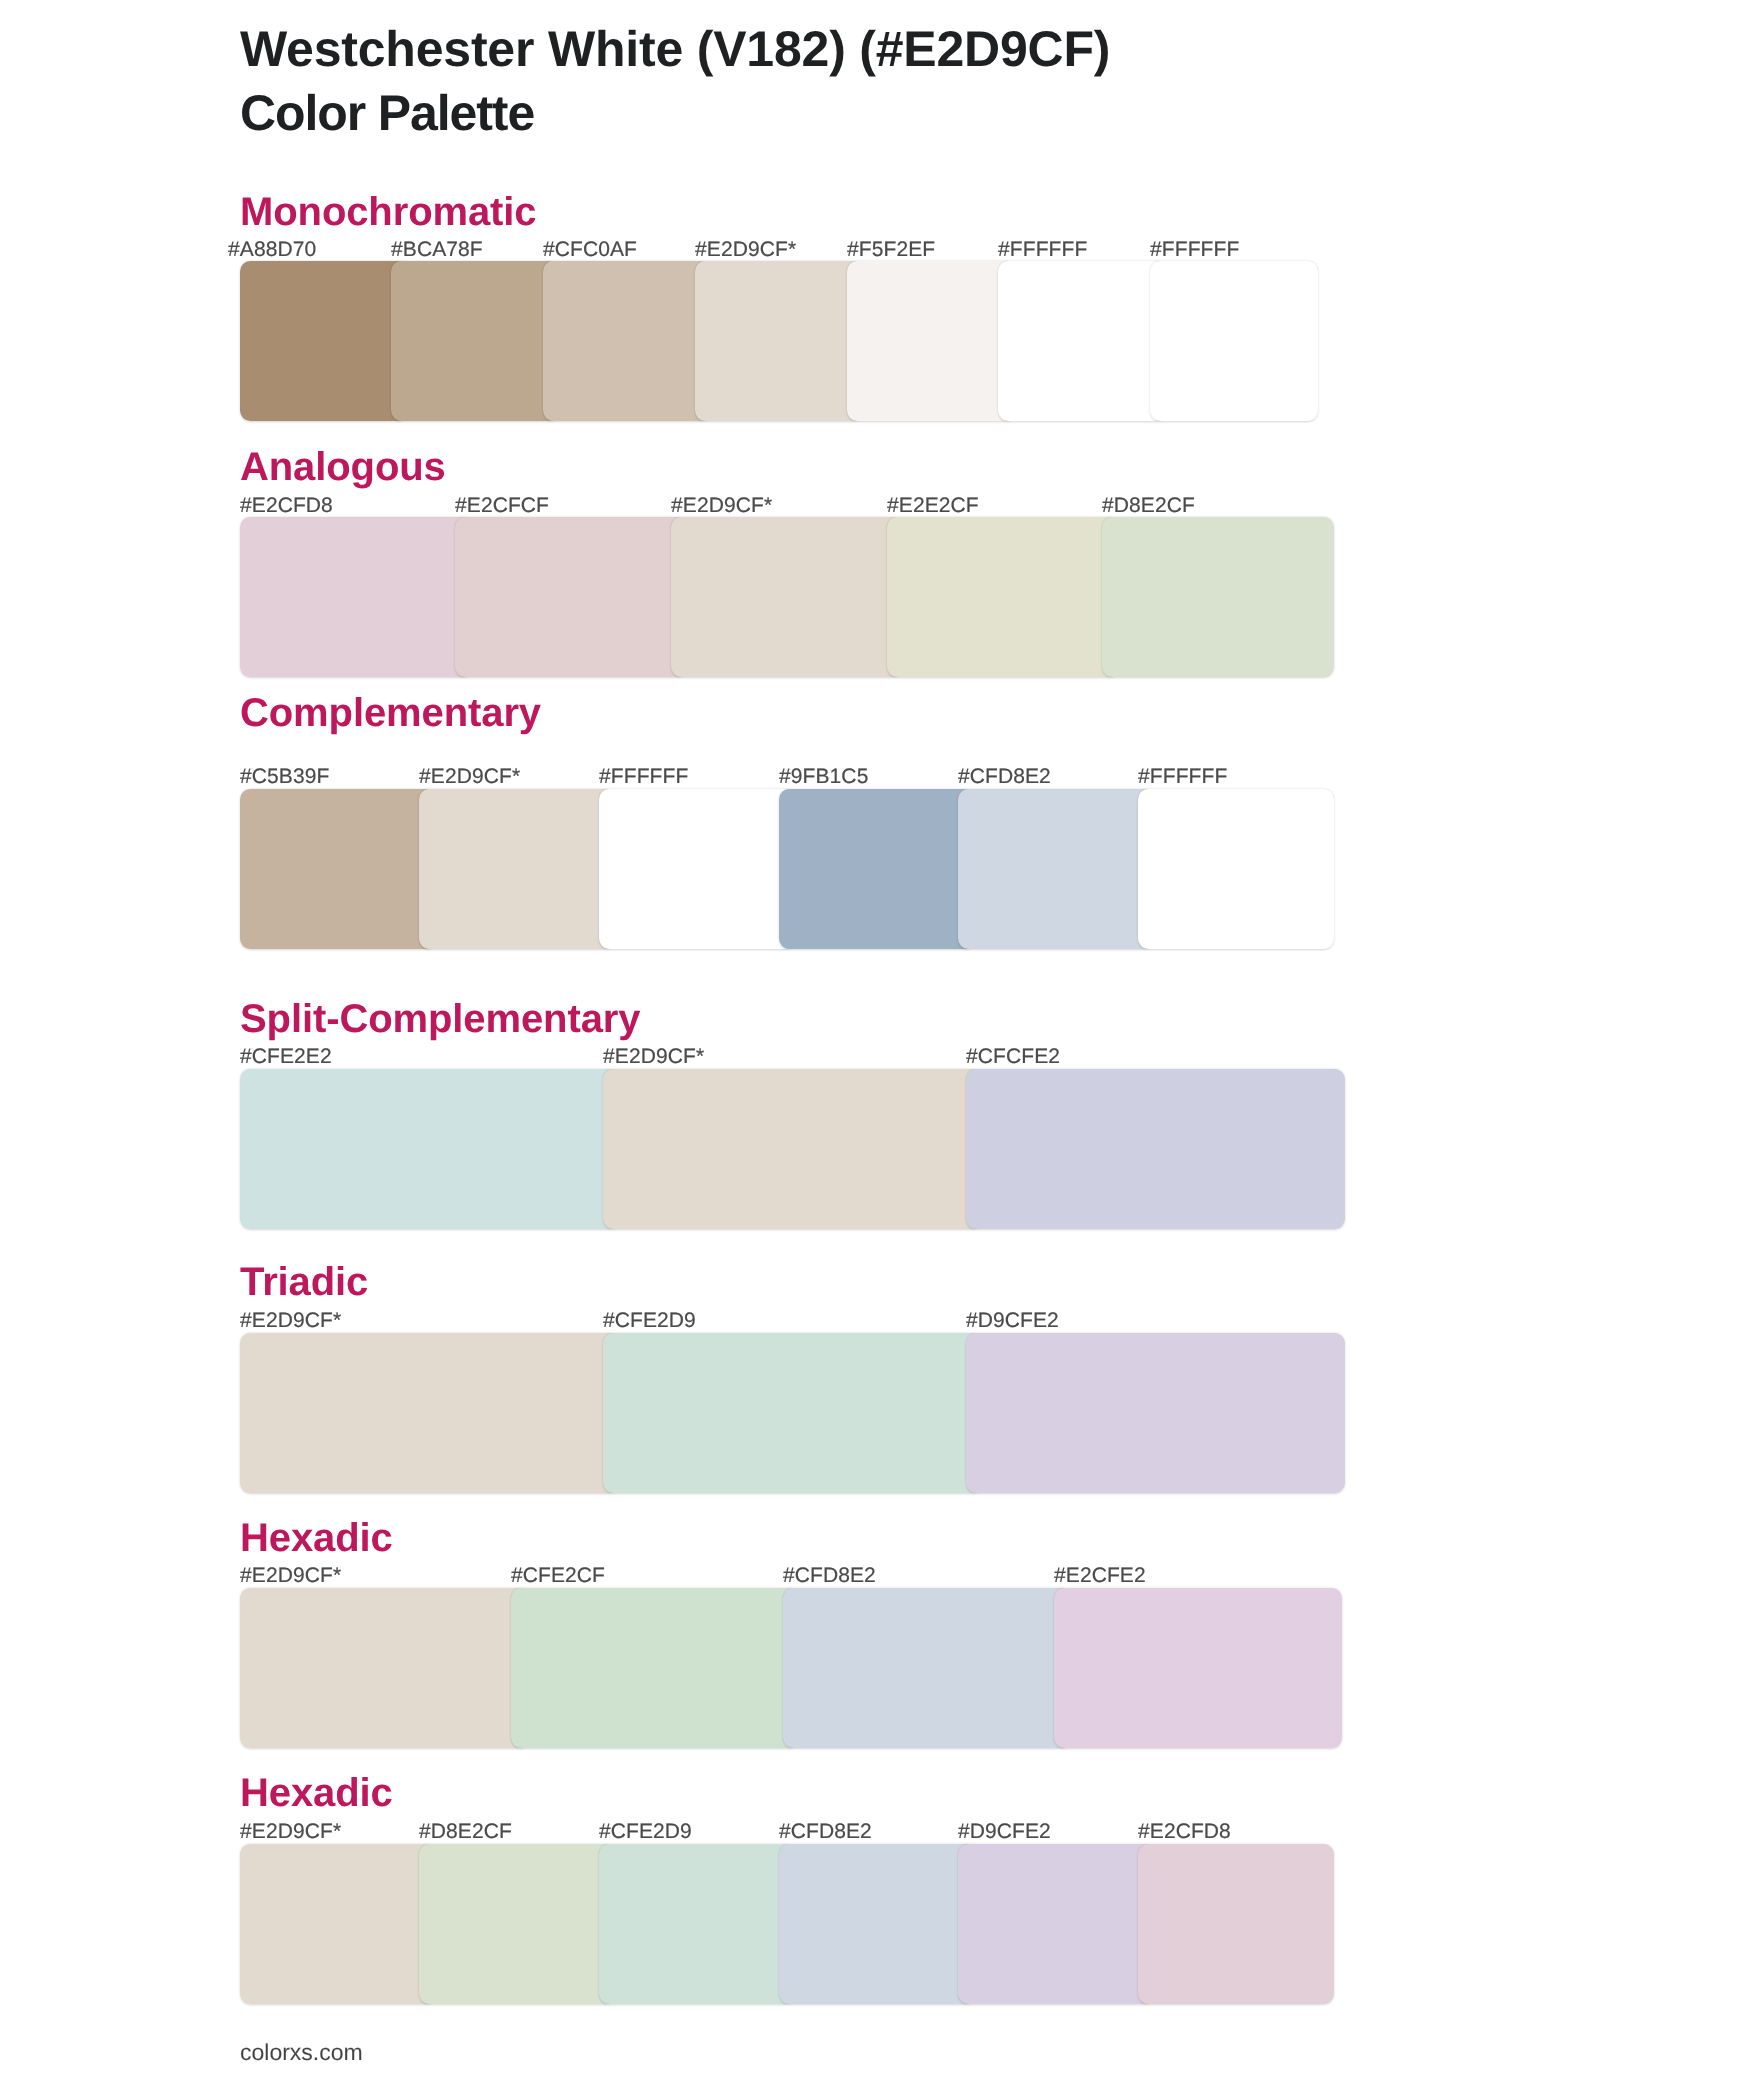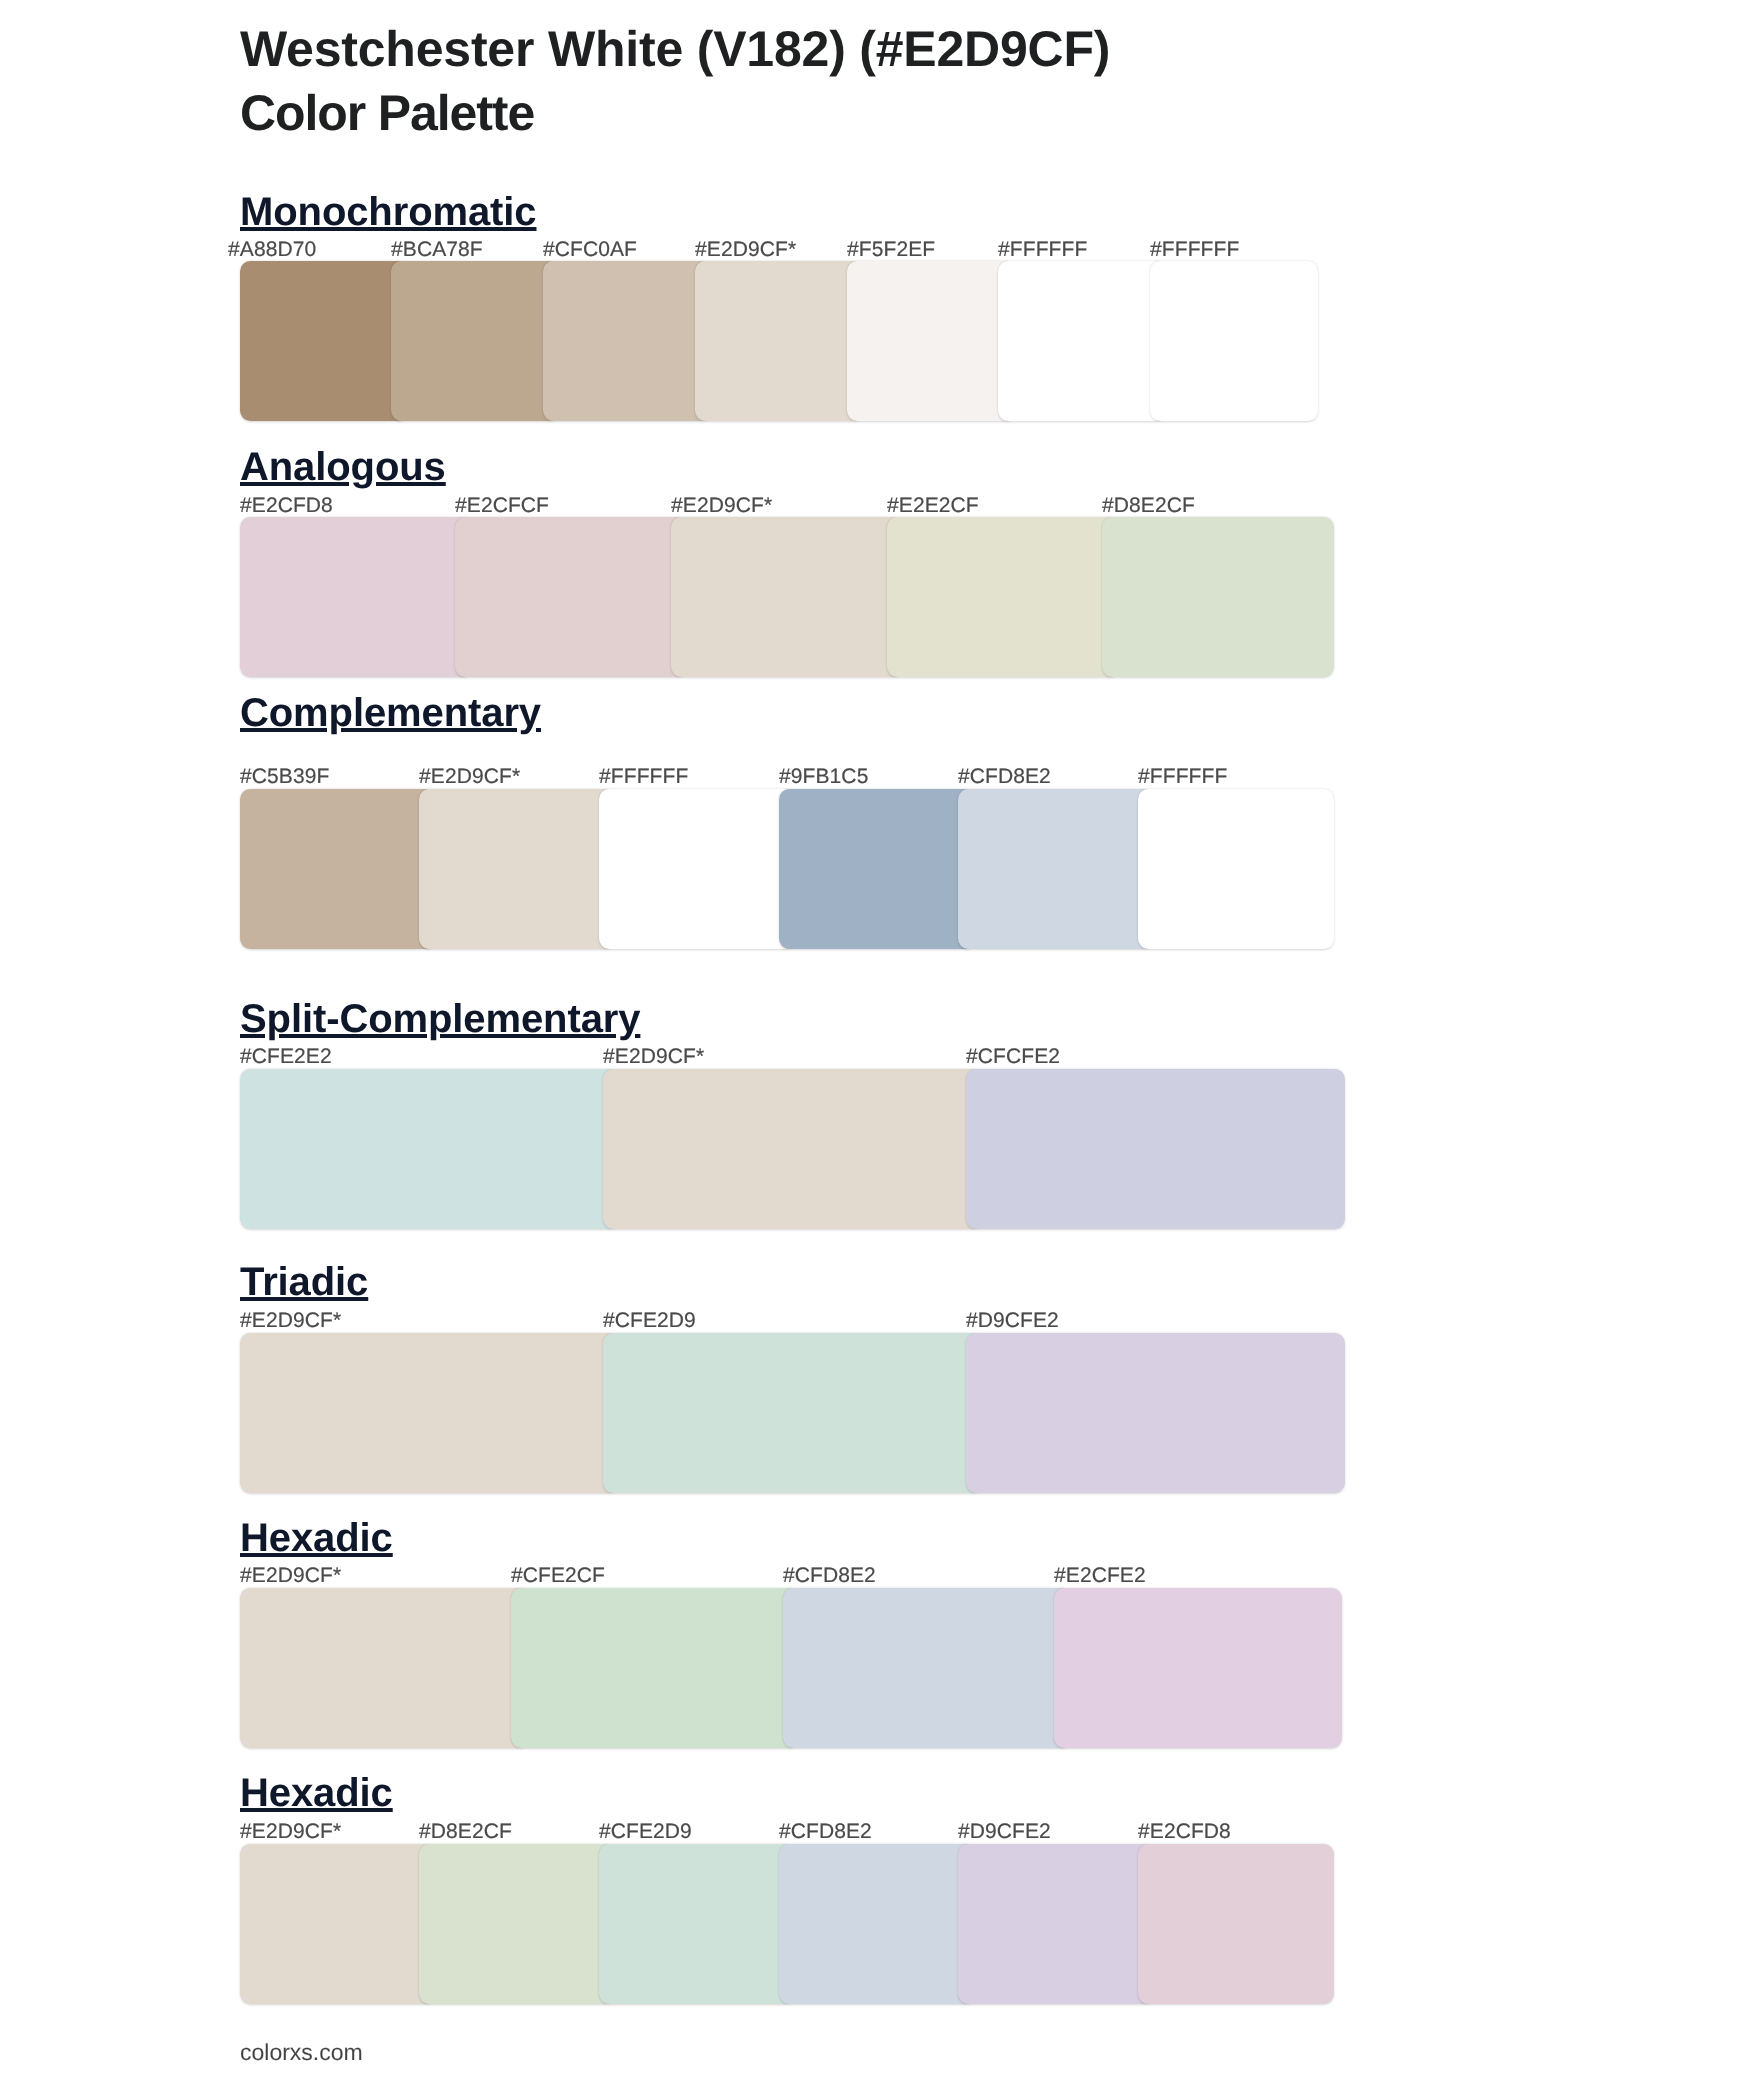--- a/index.html
+++ b/index.html
@@ -7,22 +7,22 @@
   body{width:1757px;height:2077px;background:#ffffff;overflow:hidden;
        font-family:"Liberation Sans",sans-serif;
        -webkit-font-smoothing:antialiased;text-rendering:geometricPrecision;}
   #page{position:relative;width:1757px;height:1541px;background:#ffffff;}
   .title-block,.palette-section,.swatch-row,.label-row{position:absolute;left:0;top:0;}
   .title-line{position:absolute;left:240px;font:700 50px/1 "Liberation Sans",sans-serif;
        color:#1f2022;white-space:nowrap;letter-spacing:-0.2px;
        opacity:.999;will-change:opacity;}
   .sec-heading{position:absolute;left:240px;margin:0;
        font:700 40px/1 "Liberation Sans",sans-serif;
-       color:#0f172a;white-space:nowrap;letter-spacing:-0.1px;
-       opacity:.999;will-change:opacity;text-decoration:underline;}
+       color:#be185d;white-space:nowrap;letter-spacing:-0.1px;
+       opacity:.999;will-change:opacity;}
   .sw-label{position:absolute;font:400 21px/1 "Liberation Sans",sans-serif;
        -webkit-text-stroke:0.2px #4a4a4c;
        color:#4a4a4c;white-space:nowrap;letter-spacing:0.1px;
        opacity:.999;will-change:opacity;}
   .swatch{position:absolute;border-radius:10.4px;box-shadow:0 0.8px 2.4px rgba(0,0,0,0.17);
        background:#ffffff;}
   .title-line.subtitle{letter-spacing:-1.1px;}
   .footer-text{position:absolute;left:240px;font:400 23px/1 "Liberation Sans",sans-serif;
        -webkit-text-stroke:0.2px #a9a9a9;
        color:#404040;white-space:nowrap;opacity:.999;will-change:opacity;}

